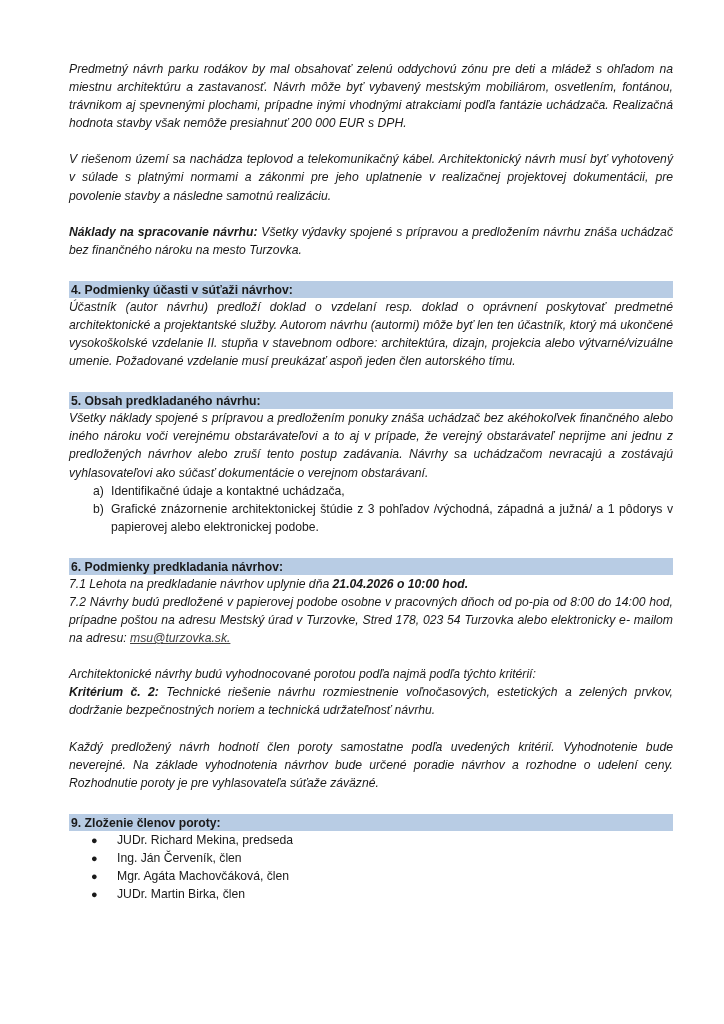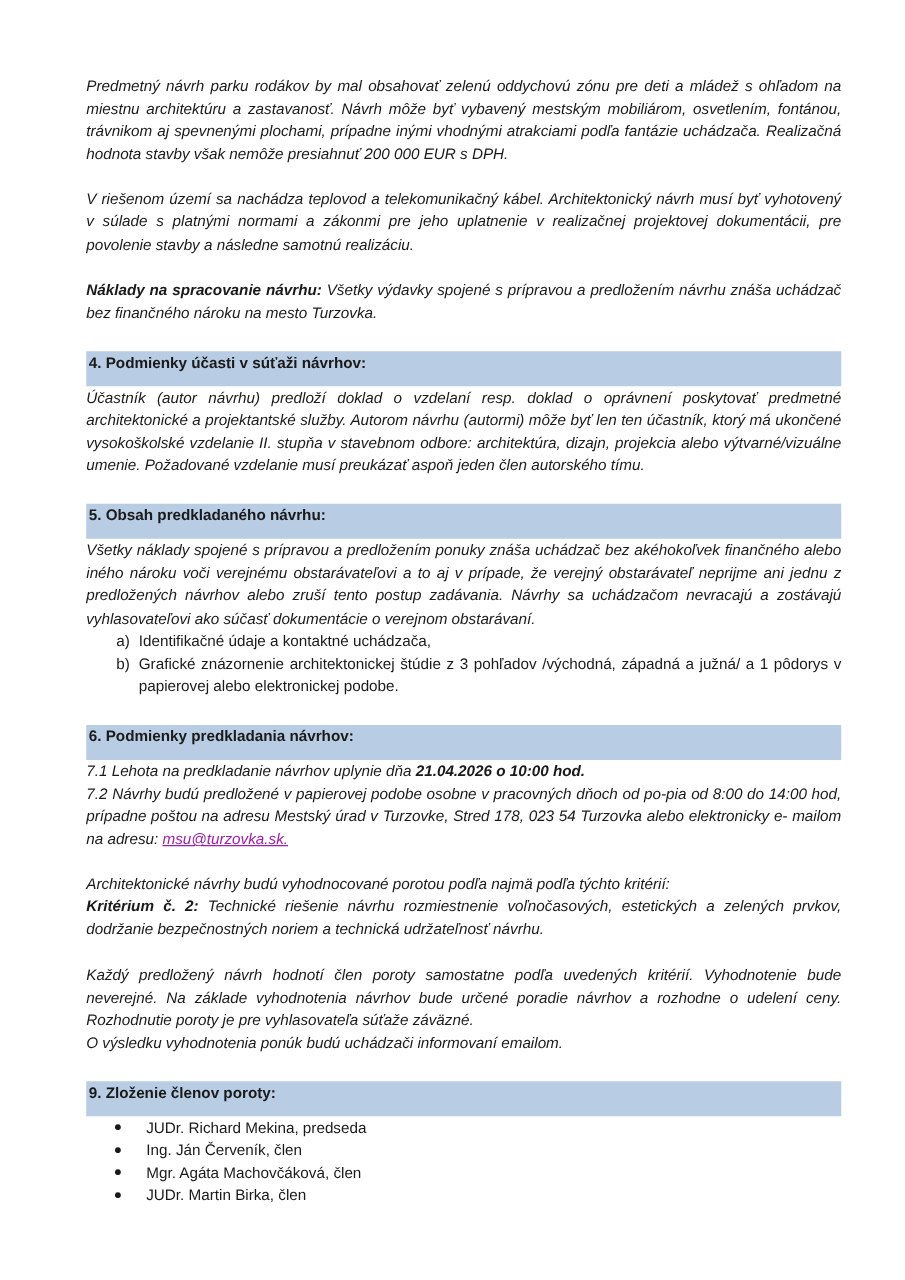--- a/index.html
+++ b/index.html
@@ -6,30 +6,30 @@
   body { width: 724px; height: 1024px; overflow: hidden; position: relative; }
   .page {
     position: absolute; left: 69px; top: 60px; width: 604px;
     font-family: "Liberation Sans", sans-serif;
     font-size: 12.2px; line-height: 18.1px; color: #1a1a1a;
   }
   p { margin: 0; text-align: justify; font-style: italic; }
   .gap { height: 18px; }
   .hdr {
     background: #b8cce4; font-weight: bold; padding: 0 2px; margin-top: 4px;
-    height: 28px; line-height: 18px;
+    height: 17px; line-height: 18px;
   }
   b { font-weight: bold; }
   .list-alpha { margin: 0; padding: 0; list-style: none; }
   .list-alpha li { position: relative; padding-left: 42px; text-align: justify; }
   .list-alpha li .mk { position: absolute; left: 24px; top: 0; }
   .list-bul { margin: 0; padding: 0; list-style: none; }
   .list-bul li { position: relative; padding-left: 48px; }
   .list-bul li .dot { position: absolute; left: 22px; top: 0; font-size: 11px; }
-  a.link { color: #a21caf; text-decoration: underline; }
+  a.link { color: #404040; text-decoration: underline; }
 </style>
 </head>
 <body>
 
 <div class="page">
 
   <p>Predmetný návrh parku rodákov by mal obsahovať zelenú oddychovú zónu pre deti a mládež s ohľadom na miestnu architektúru a zastavanosť. Návrh môže byť vybavený mestským mobiliárom, osvetlením, fontánou, trávnikom aj spevnenými plochami, prípadne inými vhodnými atrakciami podľa fantázie uchádzača. Realizačná hodnota stavby však nemôže presiahnuť 200 000 EUR s DPH.</p>
   <div class="gap"></div>
   <p>V riešenom území sa nachádza teplovod a telekomunikačný kábel. Architektonický návrh musí byť vyhotovený v súlade s platnými normami a zákonmi pre jeho uplatnenie v realizačnej projektovej dokumentácii, pre povolenie stavby a následne samotnú realizáciu.</p>
   <div class="gap"></div>
@@ -50,21 +50,20 @@
 
   <div class="hdr">6.   Podmienky predkladania návrhov:</div>
   <p><span>7.1 Lehota na predkladanie návrhov uplynie dňa </span><b>21.04.2026 o 10:00 hod.</b></p>
   <p><span>7.2 Návrhy budú predložené v papierovej podobe osobne v pracovných dňoch od po-pia od 8:00 do 14:00 hod, prípadne poštou na adresu Mestský úrad v Turzovke, Stred 178, 023 54 Turzovka alebo elektronicky e- mailom na adresu: </span><a class="link">msu@turzovka.sk.</a></p>
   <div class="gap"></div>
 
   <p>Architektonické návrhy budú vyhodnocované porotou podľa najmä podľa týchto kritérií:</p>
   <p><b>Kritérium č. 2:</b><span> Technické riešenie návrhu rozmiestnenie voľnočasových, estetických a zelených prvkov, dodržanie bezpečnostných noriem a technická udržateľnosť návrhu.</span></p>
   <div class="gap"></div>
   <p>Každý predložený návrh hodnotí člen poroty samostatne podľa uvedených kritérií. Vyhodnotenie bude neverejné. Na základe vyhodnotenia návrhov bude určené poradie návrhov a rozhodne o udelení ceny. Rozhodnutie poroty je pre vyhlasovateľa súťaže záväzné.</p>
-  <p>O výsledku vyhodnotenia ponúk budú uchádzači informovaní emailom.</p>
   <div class="gap"></div>
 
   <div class="hdr">9. Zloženie členov poroty:</div>
   <ul class="list-bul">
     <li><span class="dot">●</span><span>JUDr. Richard Mekina, predseda</span></li>
     <li><span class="dot">●</span><span>Ing. Ján Červeník, člen</span></li>
     <li><span class="dot">●</span><span>Mgr. Agáta Machovčáková, člen</span></li>
     <li><span class="dot">●</span><span>JUDr. Martin Birka, člen</span></li>
   </ul>
 </div>

